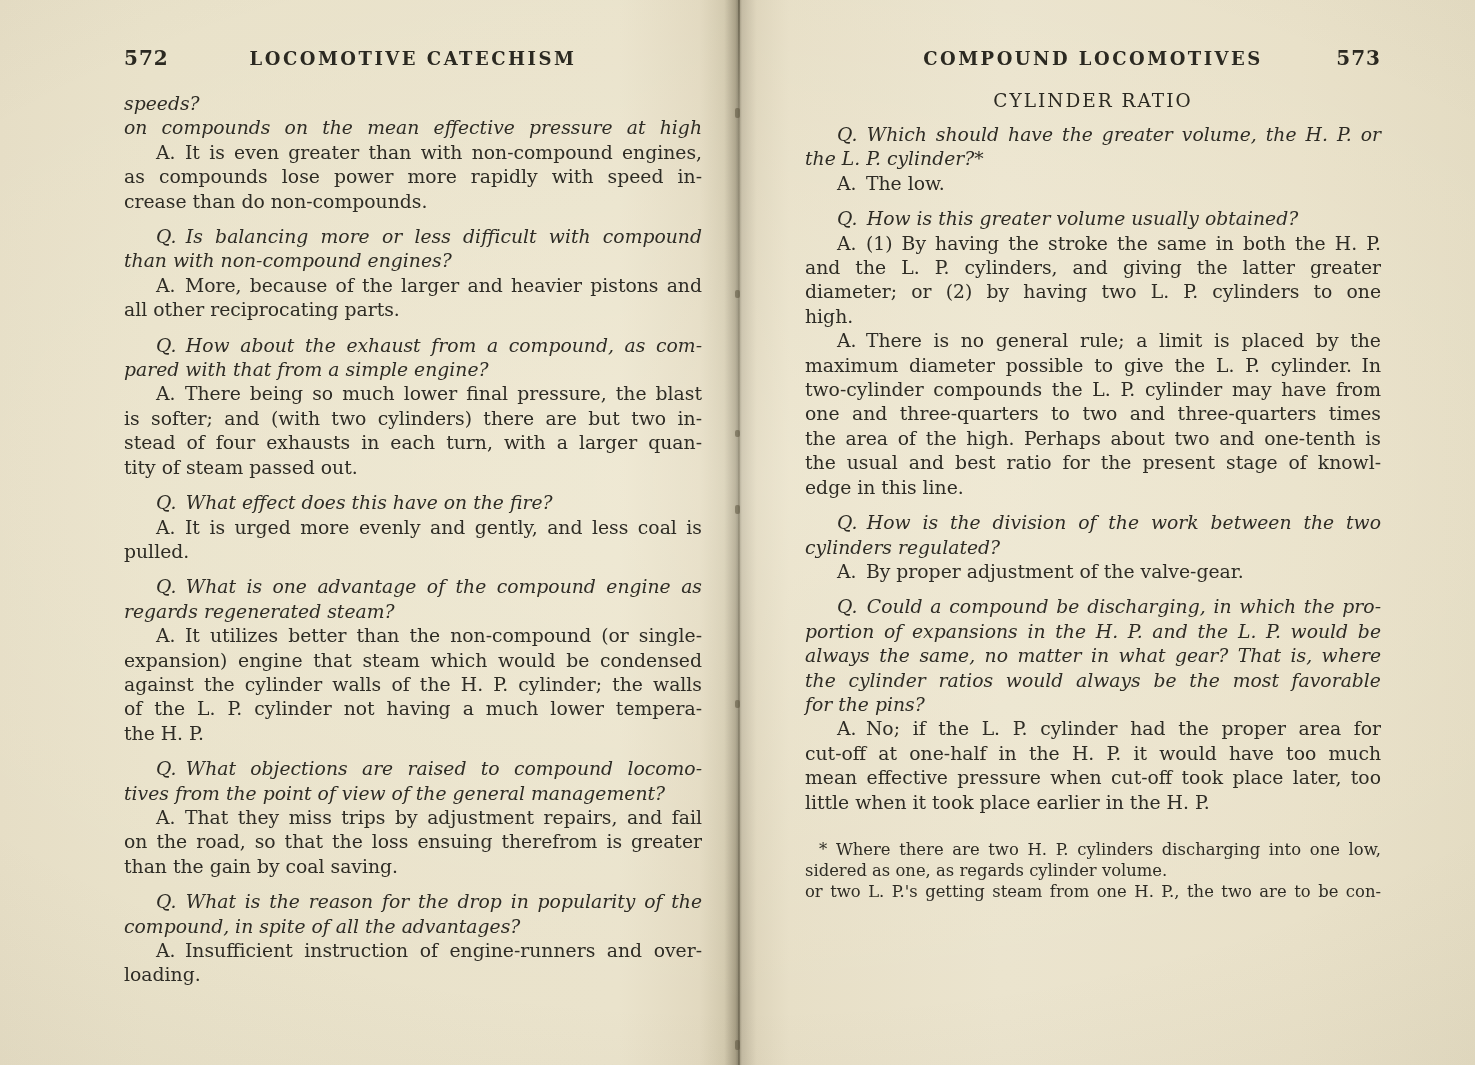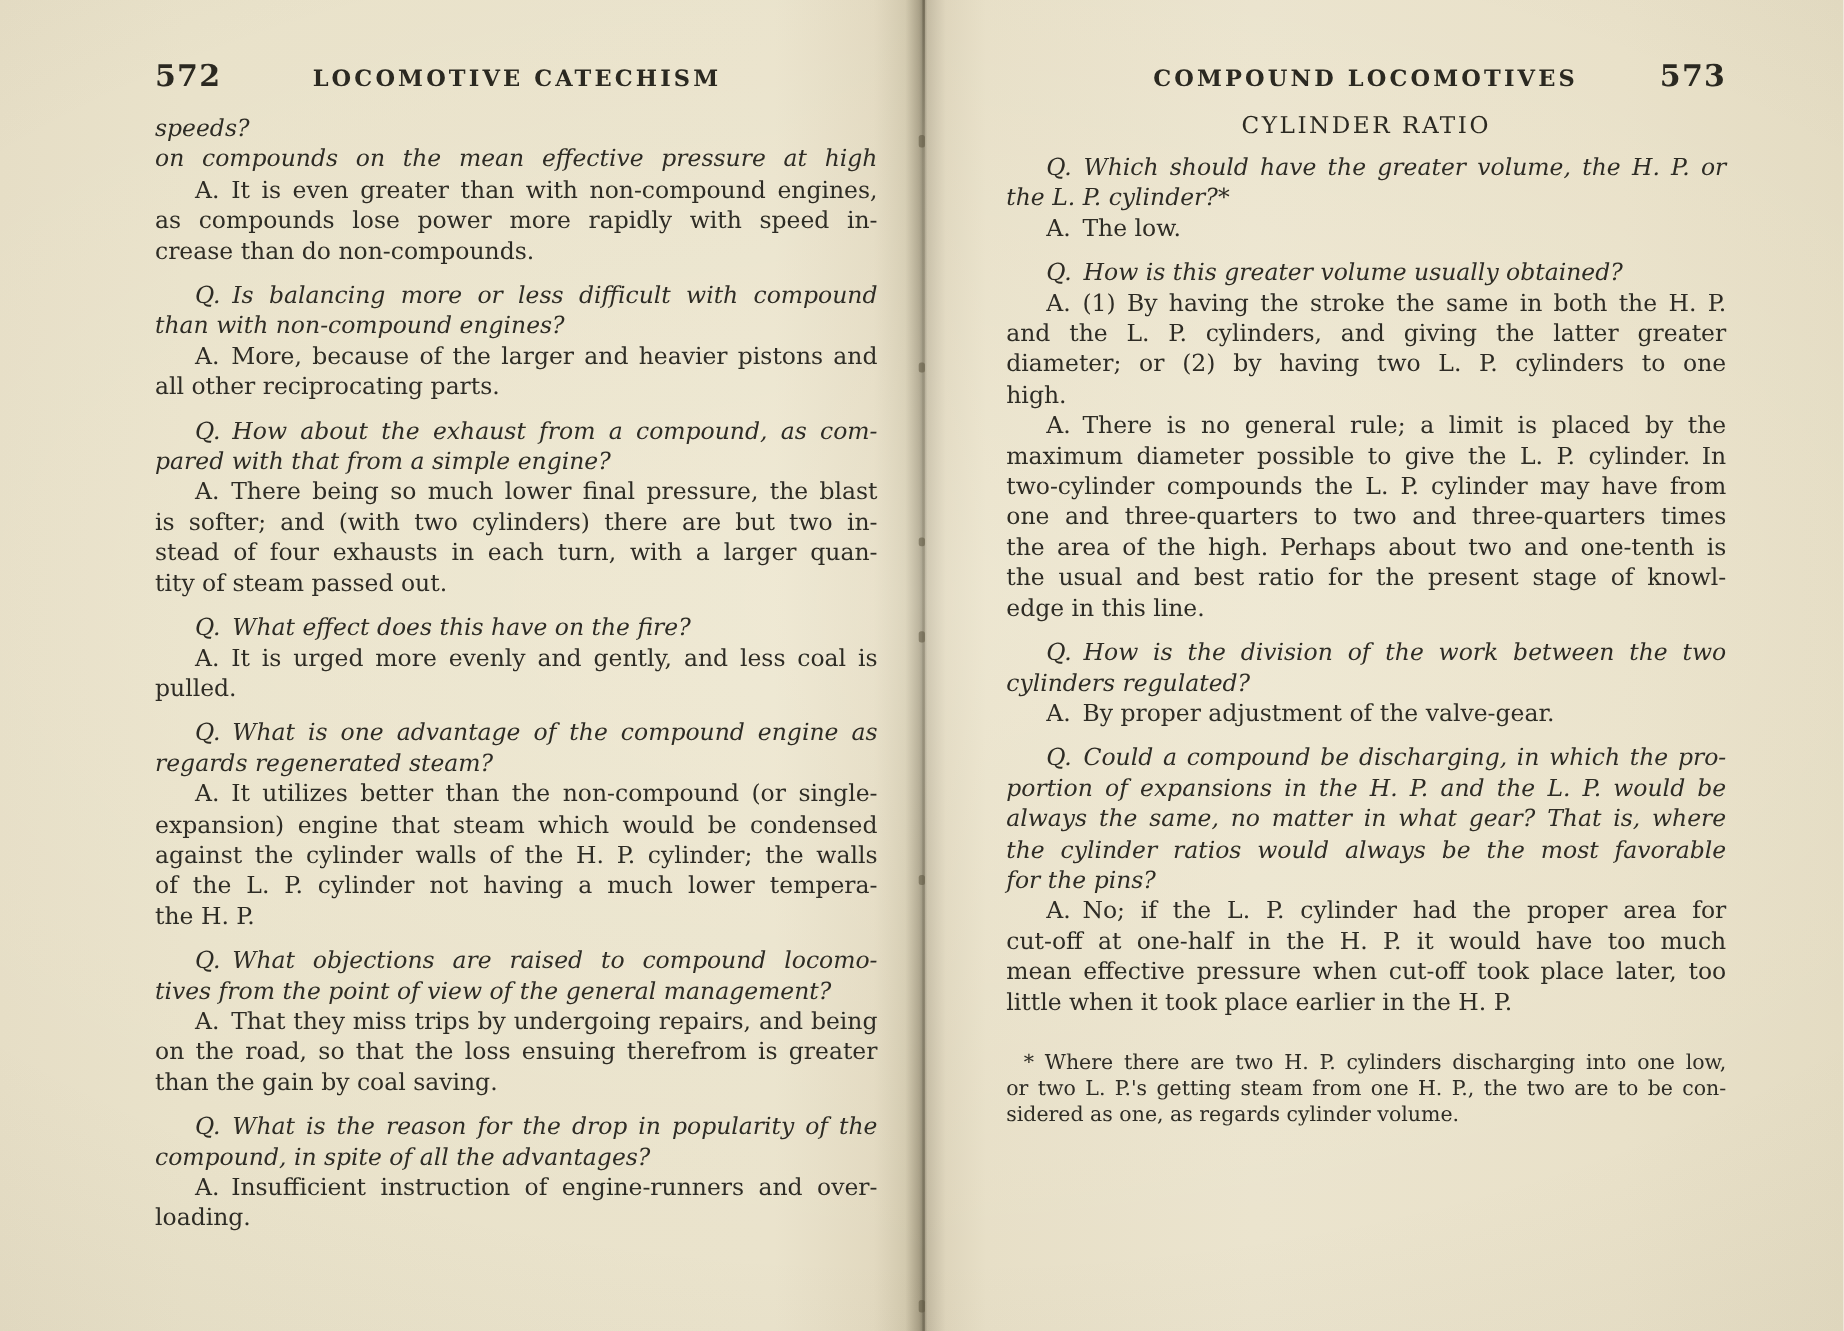--- a/index.html
+++ b/index.html
@@ -72,21 +72,21 @@
   .page.right { left: 805px; width: 576px; }
 
   .page-header {
     display: flex;
     align-items: baseline;
     justify-content: space-between;
     height: 24px;
     color: #2b2921;
   }
   .pagenum {
-    font-size: 24px;
+    font-size: 20px;
     font-weight: 700;
     letter-spacing: 1px;
     min-width: 52px;
   }
   .page.left  .pagenum { text-align: left; }
   .page.right .pagenum { text-align: right; }
   .running-title {
     flex: 1;
     text-align: center;
     font-size: 18px;
@@ -192,21 +192,21 @@
           <div class="line">expansion) engine that steam which would be condensed</div>
           <div class="line">against the cylinder walls of the H. P. cylinder; the walls</div>
           <div class="line">of the L. P. cylinder not having a much lower tempera-</div>
           <div class="line last">the H. P.</div>
         </div>
         <div class="para question gap indent">
           <div class="line">Q. What objections are raised to compound locomo-</div>
           <div class="line last">tives from the point of view of the general management?</div>
         </div>
         <div class="para answer indent">
-          <div class="line">A. That they miss trips by undergoing repairs, and being</div>
+          <div class="line">A. That they miss trips by adjustment repairs, and fail</div>
           <div class="line">on the road, so that the loss ensuing therefrom is greater</div>
           <div class="line last">than the gain by coal saving.</div>
         </div>
         <div class="para question gap indent">
           <div class="line">Q. What is the reason for the drop in popularity of the</div>
           <div class="line last">compound, in spite of all the advantages?</div>
         </div>
         <div class="para answer indent">
           <div class="line">A. Insufficient instruction of engine-runners and over-</div>
           <div class="line last">loading.</div>
@@ -263,18 +263,18 @@
         </div>
         <div class="para answer indent">
           <div class="line">A. No; if the L. P. cylinder had the proper area for</div>
           <div class="line">cut-off at one-half in the H. P. it would have too much</div>
           <div class="line">mean effective pressure when cut-off took place later, too</div>
           <div class="line last">little when it took place earlier in the H. P.</div>
         </div>
       </div>
     <div class="footnote" id="footnote">
         <div class="line">* Where there are two H. P. cylinders discharging into one low,</div>
+        <div class="line last">sidered as one, as regards cylinder volume.</div>
         <div class="line">or two L. P.'s getting steam from one H. P., the two are to be con-</div>
-        <div class="line last">sidered as one, as regards cylinder volume.</div>
       </div>
   </section>
 
 </div>
 
 </body></html>

